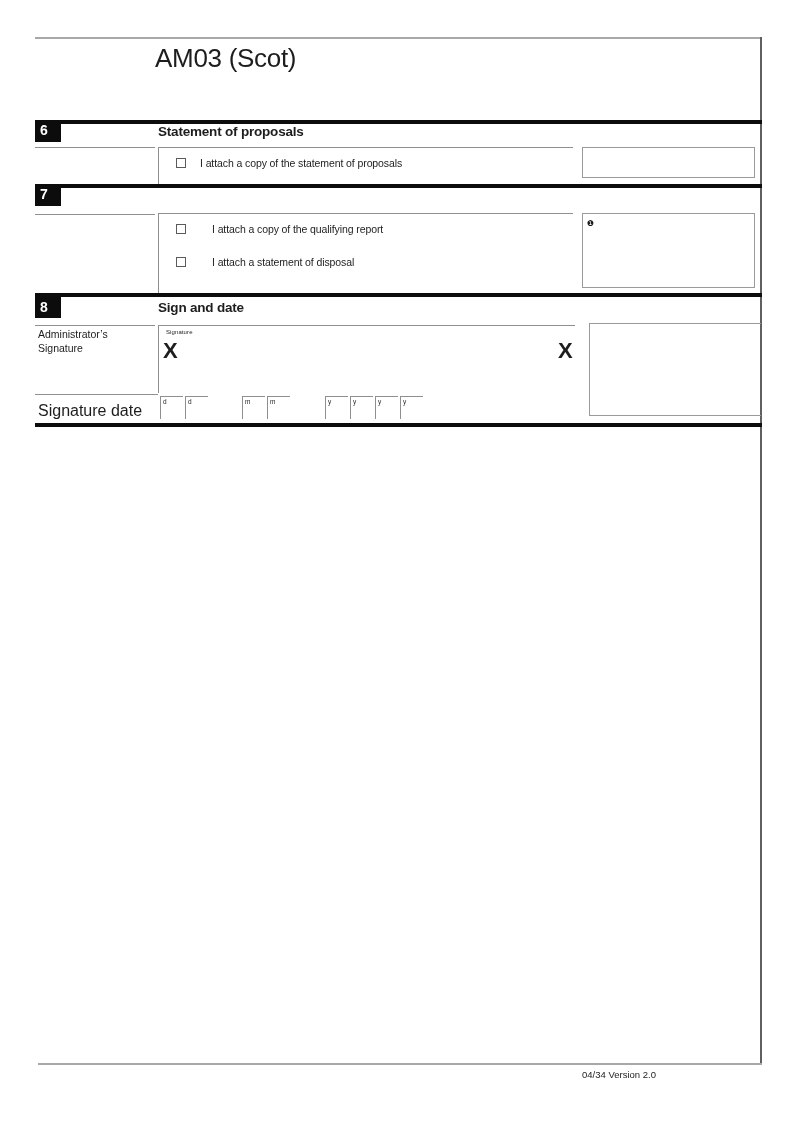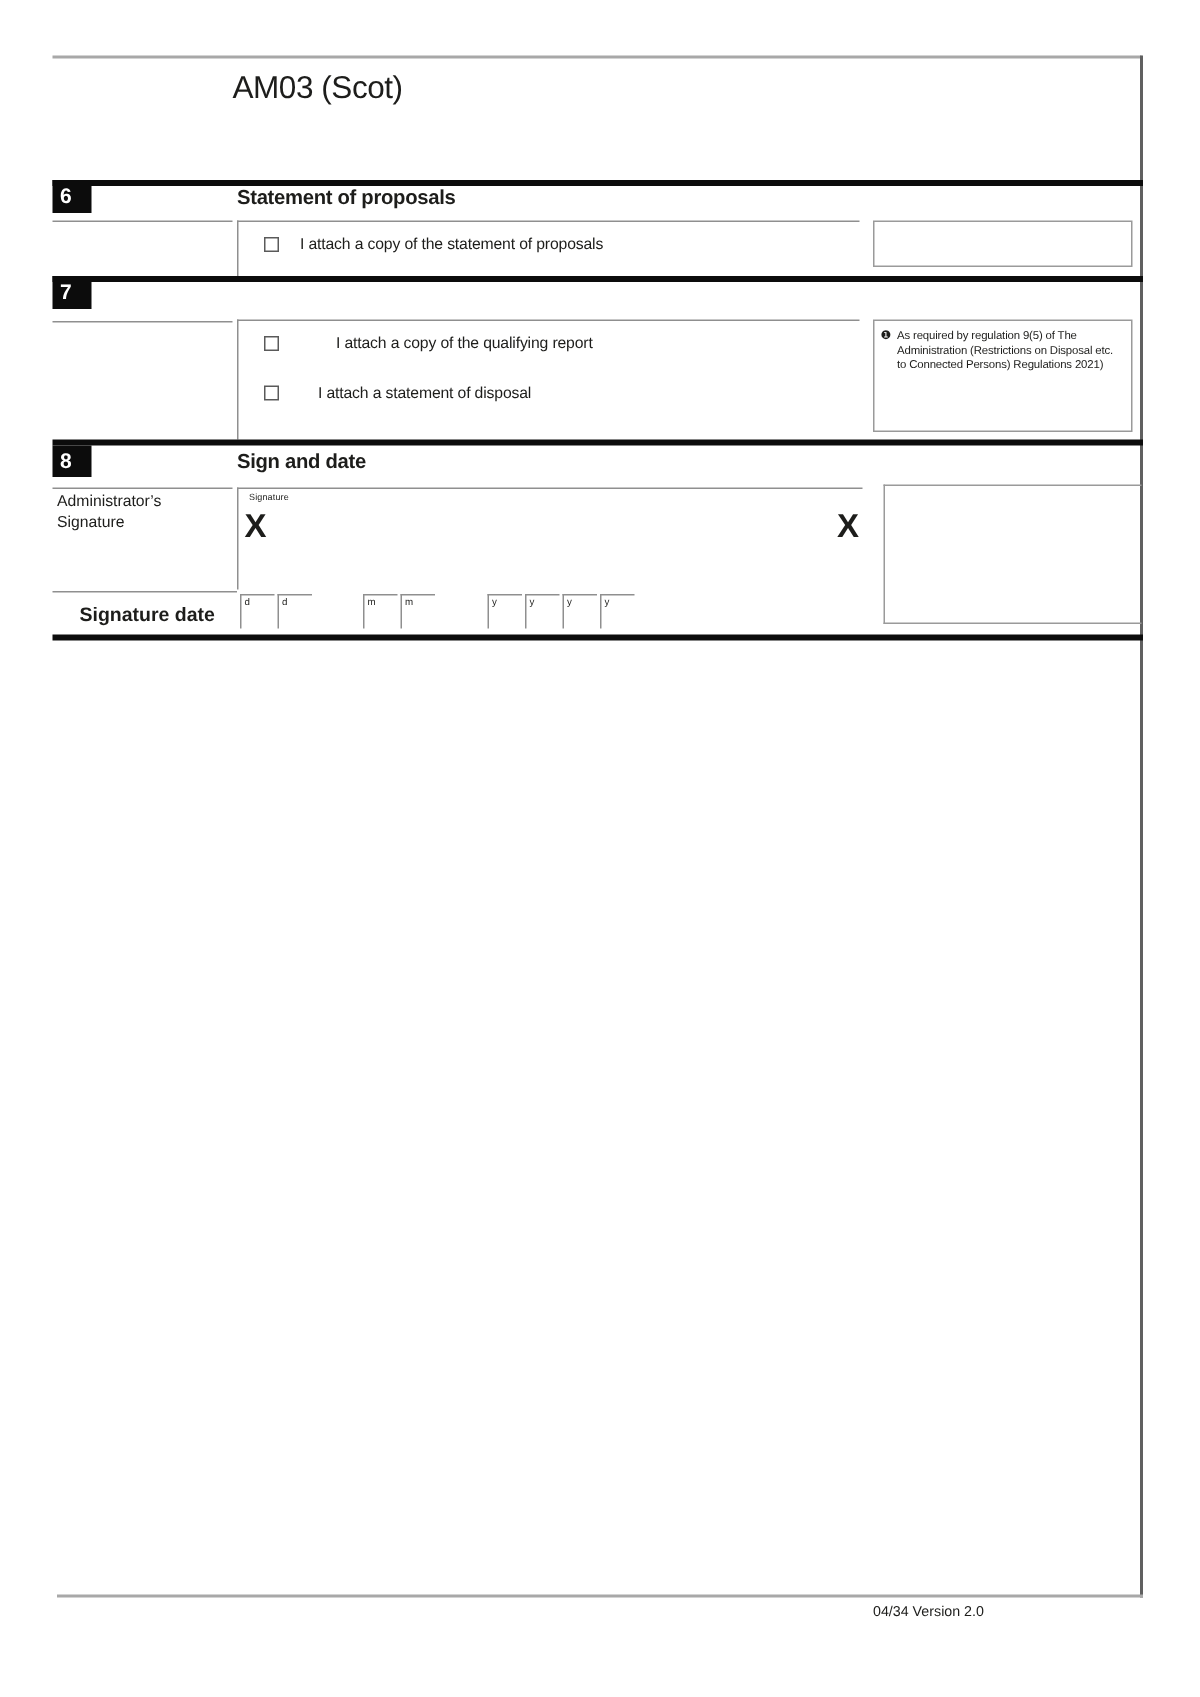--- a/index.html
+++ b/index.html
@@ -6,21 +6,21 @@
   .sheet{
     position:relative;width:800px;height:1131px;background:#ffffff;overflow:hidden;
     font-family:"Liberation Sans","DejaVu Sans",sans-serif;color:#1d1d1b;
   }
   
   .page-top-line{position:absolute;left:35px;top:37px;width:726px;height:2px;background:#a8a8a8;}
   .page-right-border{position:absolute;left:760px;top:37px;width:2px;height:1028px;background:#606060;}
   .page-bottom-line{position:absolute;left:38px;top:1063px;width:724px;height:2px;background:#a8a8a8;}
 
   
-  .form-code{position:absolute;left:155px;top:47px;font-size:21px;line-height:23px;letter-spacing:-0.3px;}
+  .form-code{position:absolute;left:155px;top:47px;font-size:26px;line-height:23px;letter-spacing:-0.3px;}
   .form-title{position:absolute;left:155px;top:70px;font-size:21px;line-height:23px;letter-spacing:-0.3px;}
 
   
   .bar{position:absolute;left:35px;width:727px;height:4px;background:#0c0c0c;}
   .bar-s6{top:120px}.bar-s7{top:184px}.bar-s8{top:293px}.bar-end{top:423px}
   .numbox{position:absolute;left:35px;width:26px;height:22px;background:#0c0c0c;color:#ffffff;
     font-size:14px;font-weight:bold;line-height:21px;padding-left:5px;box-sizing:border-box;}
   .numbox-s6{top:120px}.numbox-s7{top:184px}.numbox-s8{top:297px;height:21px;}
   .heading{position:absolute;left:158px;font-size:13.5px;font-weight:bold;letter-spacing:-0.2px;white-space:nowrap;}
   .heading-s6{top:124px}.heading-s7{top:188px}.heading-s8{top:300px}
@@ -35,21 +35,21 @@
   .s6-notebox{position:absolute;left:582px;top:147px;width:173px;height:31px;
     border:1px solid #9a9a9a;box-sizing:border-box;}
 
   
   .checkbox{position:absolute;width:10px;height:10px;border:1px solid #5a5a5a;background:#fff;box-sizing:border-box;}
   .cb-s6{left:176px;top:158px;}
   .cb-s7a{left:176px;top:224px;}
   .cb-s7b{left:176px;top:257px;}
   .cb-label{position:absolute;font-size:10.5px;letter-spacing:-0.1px;white-space:nowrap;}
   .lbl-s6{left:200px;top:157px;}
-  .lbl-s7a{left:212px;top:223px;margin-left:12px;}
+  .lbl-s7a{left:212px;top:223px;}
   .lbl-s7b{left:212px;top:256px;text-align:right;}
 
   
   .s7-leftcol-line{left:35px;top:214px;width:120px;}
   .s7-panel-top{left:158px;top:213px;width:415px;}
   .s7-panel-left{left:158px;top:213px;height:80px;}
   .s7-notebox{position:absolute;left:582px;top:213px;width:173px;height:75px;
     border:1px solid #9a9a9a;box-sizing:border-box;padding:5px 3px 0 4px;display:flex;}
   .note-marker{font-size:8px;line-height:9.5px;flex:0 0 11px;}
   .note-text{font-size:7.6px;line-height:9.6px;width:148px;letter-spacing:-0.1px;}
@@ -59,21 +59,21 @@
   .s8-panel-top{left:158px;top:325px;width:417px;}
   .s8-panel-left{left:158px;top:325px;height:68px;}
   .s8-sig-row-label{position:absolute;left:38px;top:328px;width:100px;font-size:10.5px;line-height:13.5px;}
   .s8-sig-field-label{position:absolute;left:166px;top:329px;font-size:6px;letter-spacing:0.1px;}
   .sig-x{position:absolute;font-size:22px;font-weight:bold;letter-spacing:-1px;}
   .sig-x-left{left:163px;top:338px;}
   .sig-x-right{left:558px;top:338px;}
   .s8-rightbox{position:absolute;left:589px;top:323px;width:172px;height:93px;
     border:1px solid #9a9a9a;border-right:none;box-sizing:border-box;}
   .s8-date-line{left:35px;top:394px;width:123px;}
-  .s8-date-label{position:absolute;left:53px;top:402px;font-size:13px;font-weight:bold;}
+  .s8-date-label{position:absolute;left:38px;top:402px;font-size:16px;}
   .date-cell{position:absolute;top:396px;width:25px;height:23px;}
   .cell-top{position:absolute;left:0;top:0;width:23px;height:1px;background:#8f8f8f;}
   .cell-left{position:absolute;left:0;top:0;width:1px;height:23px;background:#8f8f8f;}
   .cell-letter{position:absolute;left:3px;top:2px;font-size:6.5px;}
   .dc0{left:160px}.dc1{left:185px}.dc2{left:242px}.dc3{left:267px}
   .dc4{left:325px}.dc5{left:350px}.dc6{left:375px}.dc7{left:400px}
 
   
   .footer-version{position:absolute;left:582px;top:1069px;font-size:9.5px;}
 </style>
@@ -109,21 +109,20 @@
   <div class="vline s7-panel-left"></div>
 
   <span class="checkbox cb-s7a" role="checkbox" aria-checked="false"></span>
   <div class="cb-label lbl-s7a">I attach a copy of the qualifying report</div>
 
   <span class="checkbox cb-s7b" role="checkbox" aria-checked="false"></span>
   <div class="cb-label lbl-s7b">I attach a statement of disposal</div>
 
   <div class="s7-notebox">
     <span class="note-marker">❶</span>
-    <span class="note-text">As required by regulation 9(5) of The Administration (Restrictions on Disposal etc. to Connected Persons) Regulations 2021)</span>
   </div>
 
   <div class="bar bar-s8"></div>
   <div class="numbox numbox-s8">8</div>
   <div class="heading heading-s8">Sign and date</div>
 
   <div class="hline s8-leftcol-line"></div>
   <div class="hline s8-panel-top"></div>
   <div class="vline s8-panel-left"></div>
 

